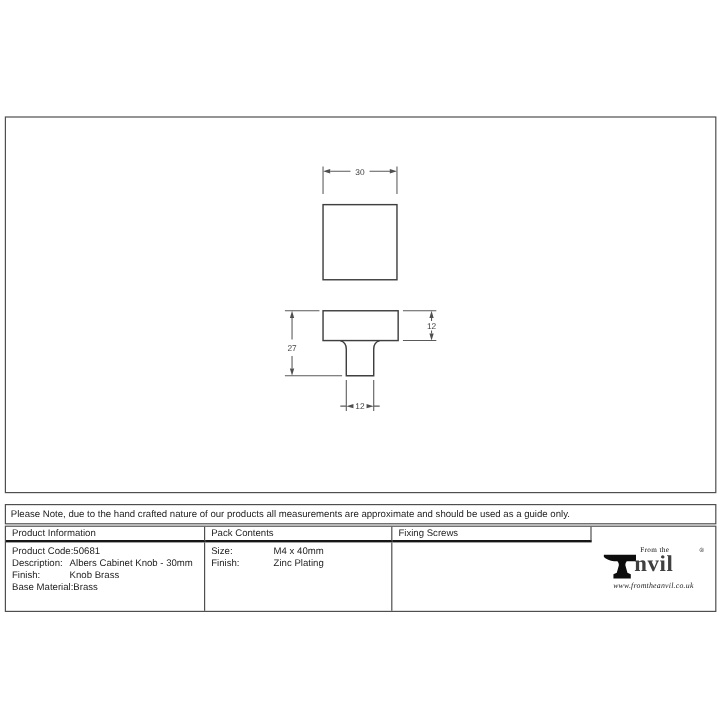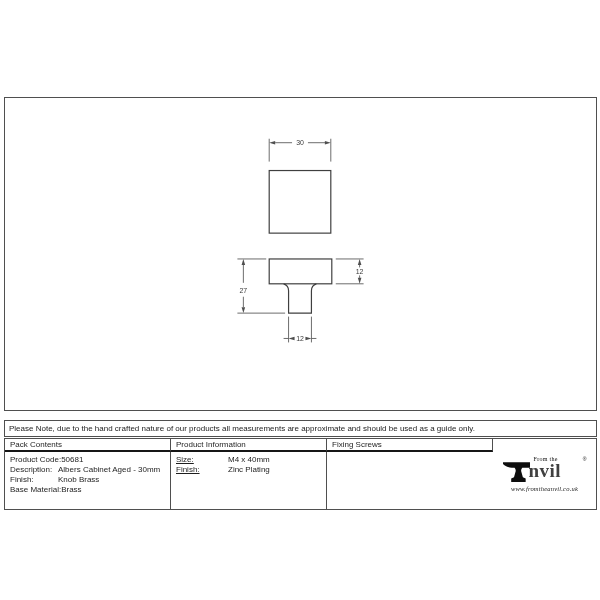--- a/index.html
+++ b/index.html
@@ -40,21 +40,21 @@
     font-size:8px;line-height:12px;padding-left:5px;color:#1e1e1e;
     border-right:1px solid #4f4f4f;border-bottom:2px solid #161616;
     white-space:nowrap;overflow:hidden;
   }
   .td{
     font-size:8px;padding:3px 0 0 5px;color:#1e1e1e;
     border-right:1px solid #4f4f4f;overflow:hidden;
   }
   .kv-row{display:flex;line-height:10px;white-space:nowrap;}
   .kv-label{flex:0 0 48px;}
-  .kv-label-wide{flex:0 0 52px;text-decoration:underline;}
+  .kv-label-wide{flex:0 0 52px;}
   .pc-line{line-height:10px;white-space:nowrap;}
 
   
   .logo-cell{
     grid-column:4;grid-row:1 / span 2;
     display:flex;flex-direction:column;align-items:center;justify-content:center;
   }
   .logo-mark{position:relative;width:84px;height:28px;}
   .logo-anvil{position:absolute;left:0;top:3px;}
   .logo-fromthe{
@@ -120,22 +120,22 @@
         <polygon class="arr" points="307.5,242 301.5,240.2 301.5,243.8"></polygon>
         <text class="dimtext" x="296" y="244.6" text-anchor="middle">12</text>
       </g>
     </svg>
   </div>
 
   <div class="note-bar">Please Note, due to the hand crafted nature of our products all measurements are approximate and should be used as a guide only.</div>
 
   <div class="spec-table">
 
+    <div class="th">Product Information</div>
     <div class="th">Pack Contents</div>
-    <div class="th">Product Information</div>
     <div class="th">Fixing Screws</div>
 
     <div class="logo-cell">
       <div class="logo-mark">
         <svg class="logo-anvil" width="27" height="24" viewBox="0 0 28 24">
           <path fill="#0d0d0d" d="M0,3 L28,3 L28,8.5 L20,8.5 C19.2,9.5 18.8,10.5 18.8,12 L20.6,18.5 L23.5,19.8 L23.5,23.5 L8.5,23.5 L8.5,19.8 L11.4,18.5 L13.2,12 C13.2,10.5 12.8,9.5 12,8.5 L9,8.5 C5.5,8.5 2.2,6.8 0,4.8 Z"></path>
         </svg>
         <span class="logo-fromthe">From the</span>
         <span class="logo-nvil">nvil</span>
         <span class="logo-reg">®</span>
@@ -143,21 +143,21 @@
       <div class="logo-site">www.fromtheanvil.co.uk</div>
     </div>
 
     <div class="td">
       <div class="kv-row">
         <span class="kv-label">Product Code:</span>
         <span>50681</span>
       </div>
       <div class="kv-row">
         <span class="kv-label">Description:</span>
-        <span>Albers Cabinet Aged - 30mm</span>
+        <span>Albers Cabinet Knob - 30mm</span>
       </div>
       <div class="kv-row">
         <span class="kv-label">Finish:</span>
         <span>Knob Brass</span>
       </div>
       <div class="kv-row">
         <span class="kv-label">Base Material:</span>
         <span>Brass</span>
       </div>
     </div>

